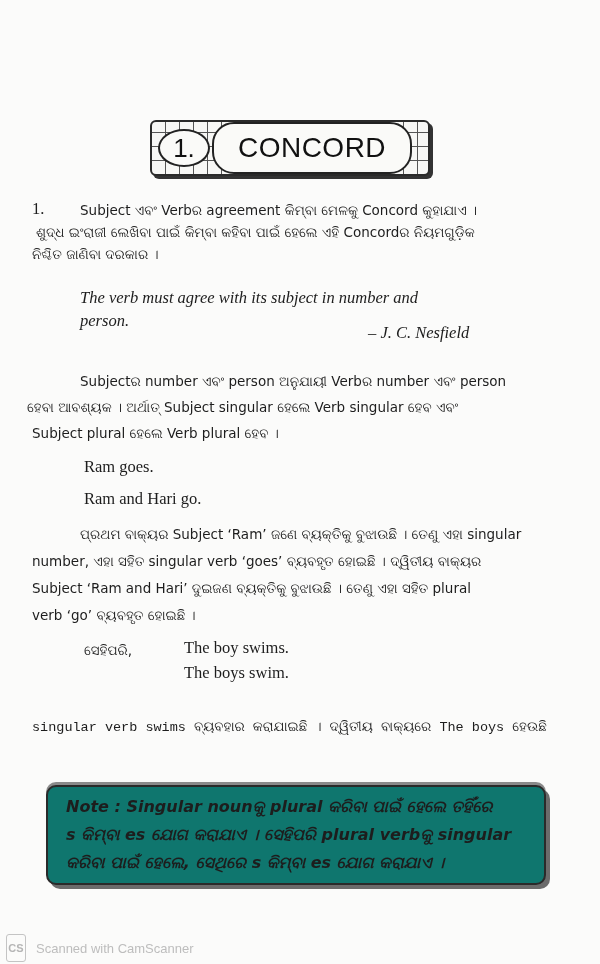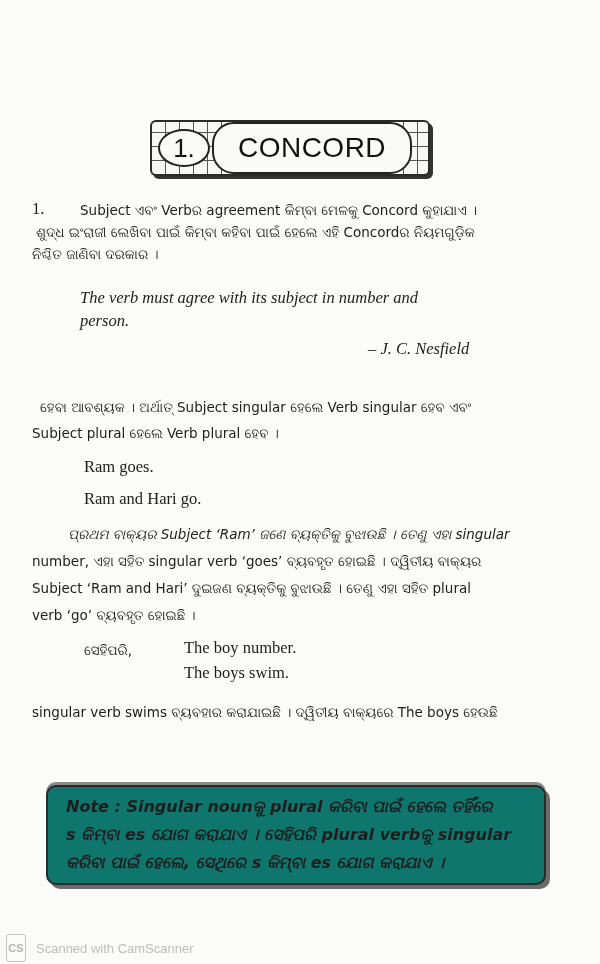--- a/index.html
+++ b/index.html
@@ -57,38 +57,39 @@
     <div class="title-text">CONCORD</div>
   </div>
 
   <span class="line" style="left:32px; top:198px;">1.</span>
   <span class="line odia" style="left:80px; top:199px;">Subject ଏବଂ Verbର agreement କିମ୍ବା ମେଳକୁ Concord କୁହାଯାଏ ।</span>
   <span class="line odia" style="left:36px; top:221px;">ଶୁଦ୍ଧ ଇଂରାଜୀ ଲେଖିବା ପାଇଁ କିମ୍ବା କହିବା ପାଇଁ ହେଲେ ଏହି Concordର ନିୟମଗୁଡ଼ିକ</span>
   <span class="line odia" style="left:32px; top:243px;">ନିଶ୍ଚିତ ଜାଣିବା ଦରକାର ।</span>
 
   <span class="line italic" style="left:80px; top:287px;">The verb must agree with its subject in number and</span>
   <span class="line italic" style="left:80px; top:310px;">person.</span>
-  <span class="line italic" style="left:368px; top:338px;">– J. C. Nesfield</span>
+  <span class="line italic" style="left:368px; top:322px;">– J. C. Nesfield</span>
 
-  <span class="line odia" style="left:40px; top:396px;text-align:center;">ହେବା ଆବଶ୍ୟକ । ଅର୍ଥାତ୍ Subject singular ହେଲେ Verb singular ହେବ ଏବଂ</span>
+  <span class="line odia" style="left:80px; top:370px;">Subjectର number ଏବଂ person ଅନୁଯାୟୀ Verbର number ଏବଂ person</span>
+  <span class="line odia" style="left:27px; top:396px;text-align:center;">ହେବା ଆବଶ୍ୟକ । ଅର୍ଥାତ୍ Subject singular ହେଲେ Verb singular ହେବ ଏବଂ</span>
   <span class="line odia" style="left:32px; top:422px;">Subject plural ହେଲେ Verb plural ହେବ ।</span>
 
   <span class="line" style="left:84px; top:456px;">Ram goes.</span>
   <span class="line" style="left:84px; top:488px;">Ram and Hari go.</span>
 
-  <span class="line odia" style="left:68px; top:523px;font-style:italic;">ପ୍ରଥମ ବାକ୍ୟର Subject ‘Ram’ ଜଣେ ବ୍ୟକ୍ତିକୁ ବୁଝାଉଛି । ତେଣୁ ଏହା singular</span>
+  <span class="line odia" style="left:80px; top:523px;">ପ୍ରଥମ ବାକ୍ୟର Subject ‘Ram’ ଜଣେ ବ୍ୟକ୍ତିକୁ ବୁଝାଉଛି । ତେଣୁ ଏହା singular</span>
   <span class="line odia" style="left:32px; top:550px;">number, ଏହା ସହିତ singular verb ‘goes’ ବ୍ୟବହୃତ ହୋଇଛି । ଦ୍ୱିତୀୟ ବାକ୍ୟର</span>
   <span class="line odia" style="left:32px; top:577px;">Subject ‘Ram and Hari’ ଦୁଇଜଣ ବ୍ୟକ୍ତିକୁ ବୁଝାଉଛି । ତେଣୁ ଏହା ସହିତ plural</span>
   <span class="line odia" style="left:32px; top:604px;">verb ‘go’ ବ୍ୟବହୃତ ହୋଇଛି ।</span>
 
   <span class="line odia" style="left:84px; top:639px;">ସେହିପରି,</span>
-  <span class="line" style="left:184px; top:637px;">The boy number.</span>
+  <span class="line" style="left:184px; top:637px;">The boy swims.</span>
   <span class="line" style="left:184px; top:662px;">The boys swim.</span>
 
-  <span class="line odia" style="left:32px; top:701px;">singular verb swims ବ୍ୟବହାର କରାଯାଇଛି । ଦ୍ୱିତୀୟ ବାକ୍ୟରେ The boys ହେଉଛି</span>
+  <span class="line odia" style="left:32px; top:717px;font-family:Liberation Mono, monospace;">singular verb swims ବ୍ୟବହାର କରାଯାଇଛି । ଦ୍ୱିତୀୟ ବାକ୍ୟରେ The boys ହେଉଛି</span>
 
   <div class="note-box">
     <span class="note-line odia" style="top:9px;">Note :  Singular nounକୁ plural କରିବା ପାଇଁ ହେଲେ ତହିଁରେ</span>
     <span class="note-line odia" style="top:37px;">s କିମ୍ବା es ଯୋଗ କରାଯାଏ । ସେହିପରି plural verbକୁ singular</span>
     <span class="note-line odia" style="top:65px;">କରିବା ପାଇଁ ହେଲେ, ସେଥିରେ s କିମ୍ବା es ଯୋଗ କରାଯାଏ ।</span>
   </div>
 
   <div class="footer">
     <div class="cs-logo">CS</div>
     <span class="cs-text">Scanned with CamScanner</span>

